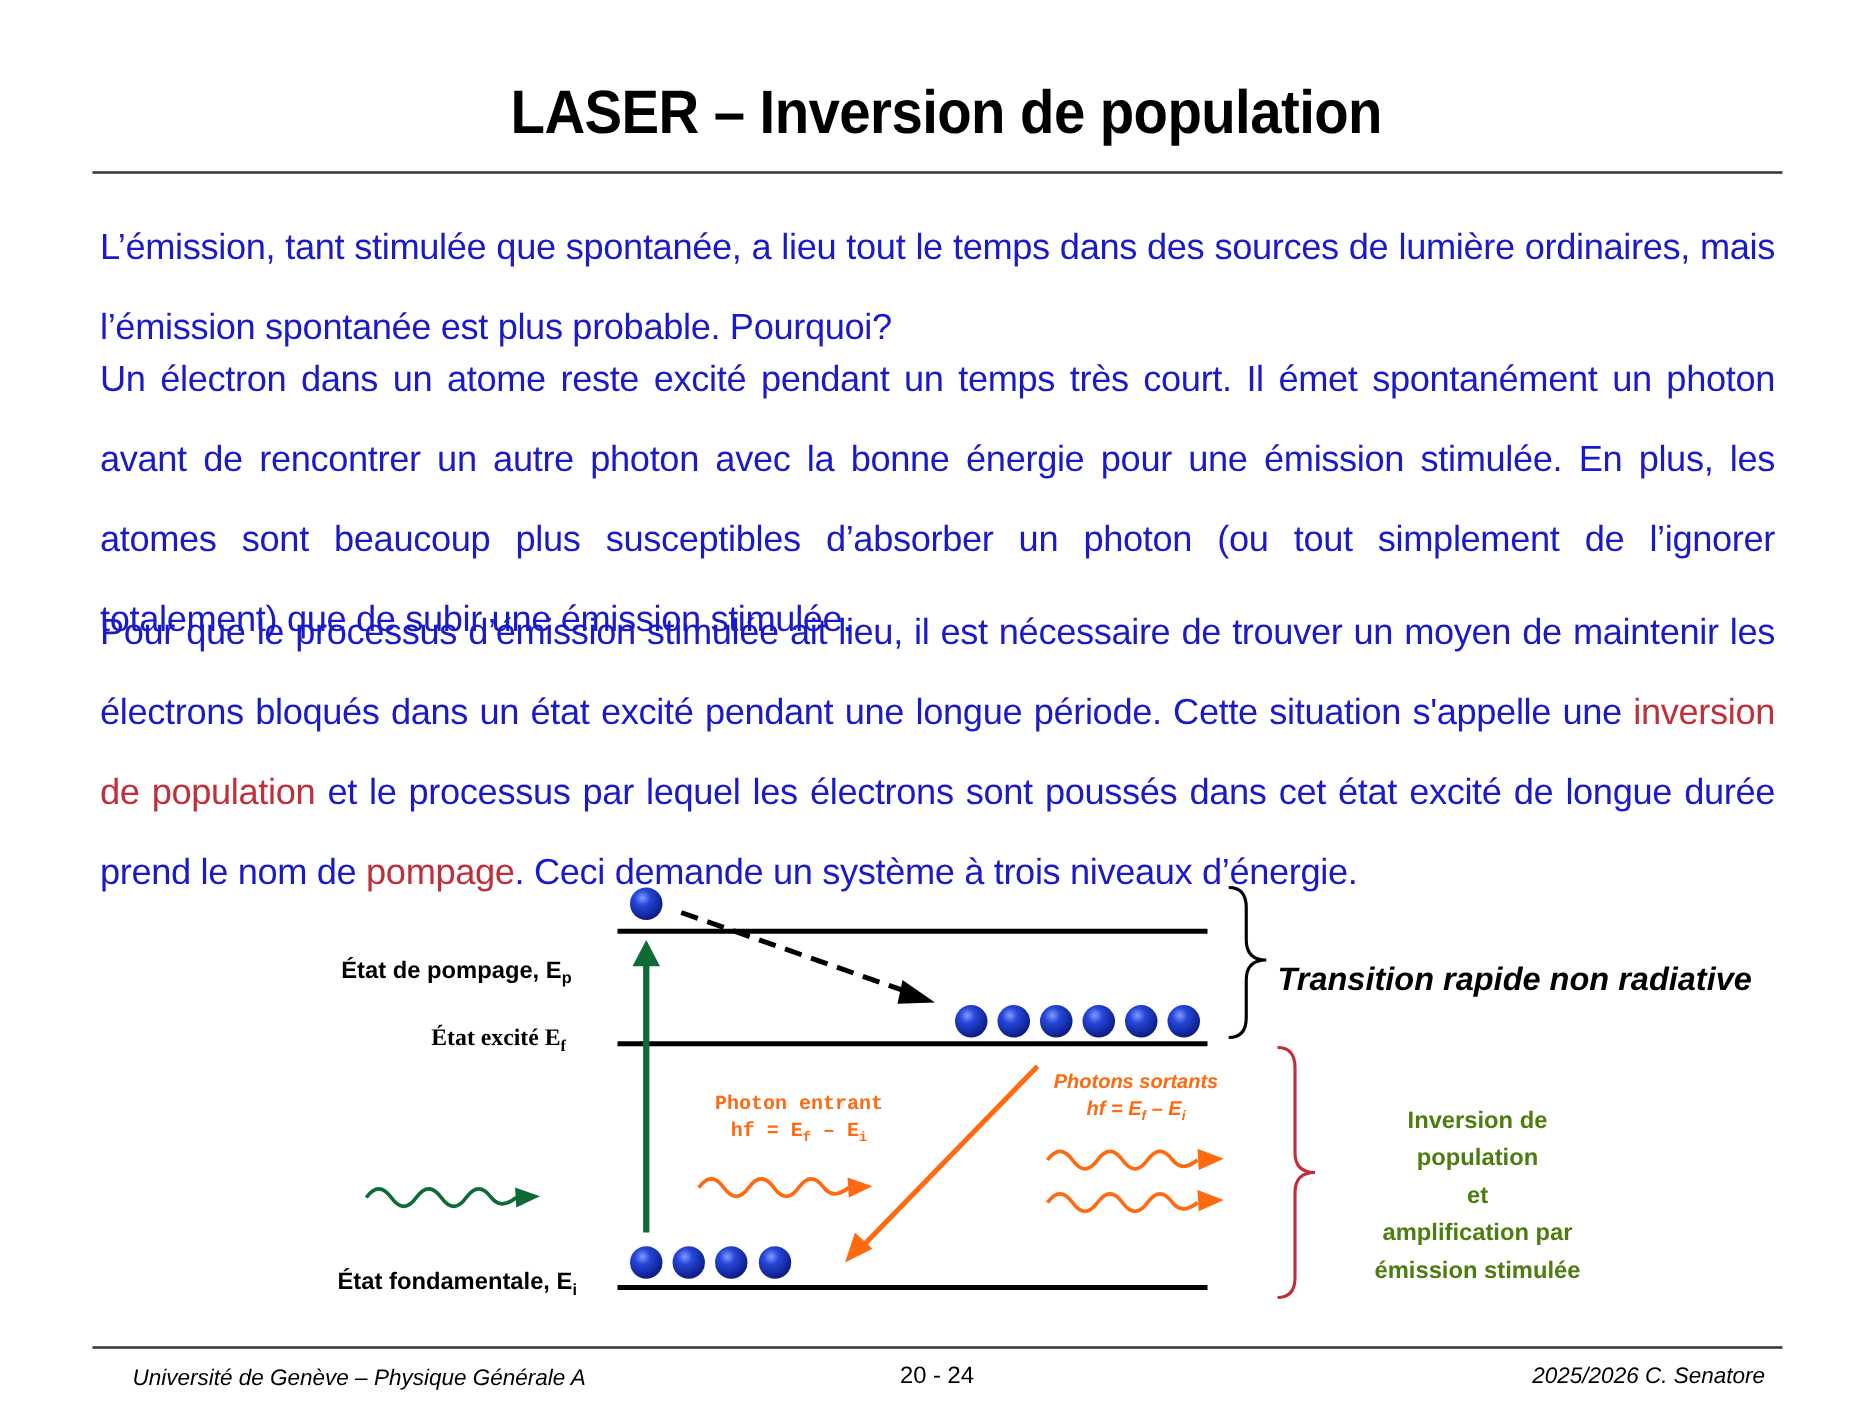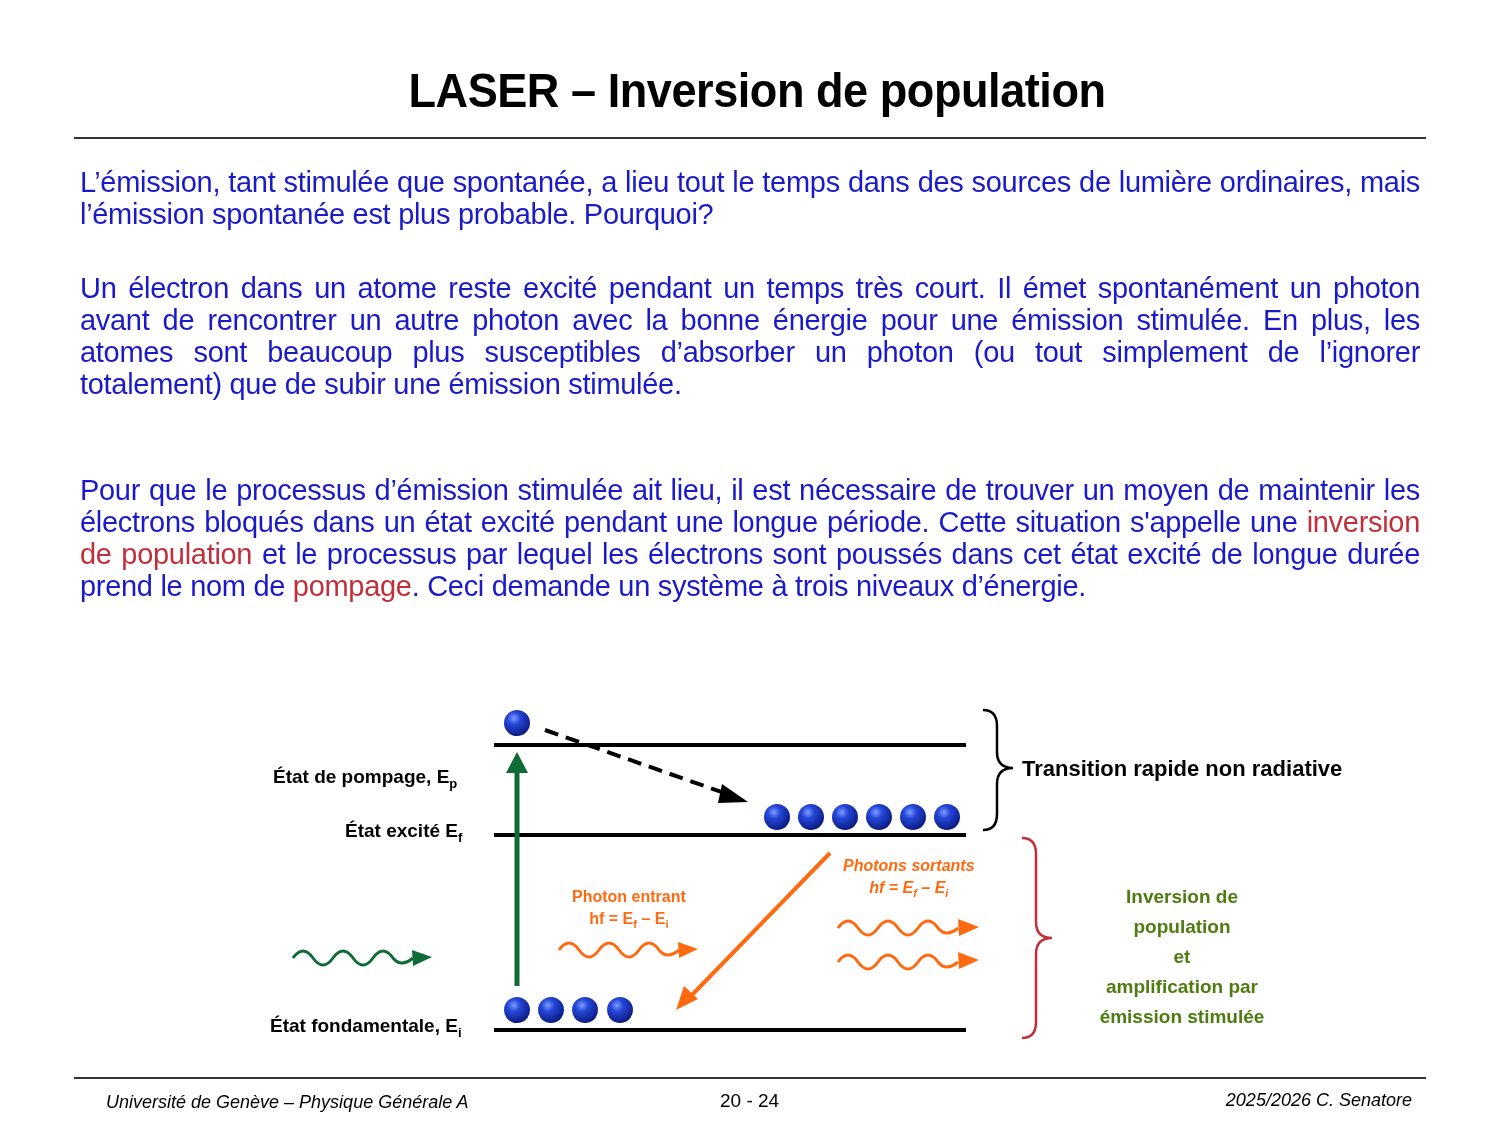--- a/index.html
+++ b/index.html
@@ -1,19 +1,19 @@
 <!DOCTYPE html>
 <html><head>
   <meta charset="utf-8">
   <style>
     html, body { margin: 0; padding: 0; background: #ffffff; }
     body { width: 1500px; height: 1125px; position: relative; overflow: hidden; font-family: "Liberation Sans", sans-serif; }
     .title { position: absolute; left: 0; top: 62px; width: 1514px; text-align: center; font-size: 49px; font-weight: bold; color: #000; letter-spacing: -0.5px; transform: scaleX(0.92); transform-origin: center; }
     .hr { position: absolute; left: 74px; width: 1352px; height: 2px; background: #333; }
-    .para { position: absolute; left: 80px; width: 1340px; font-size: 29px; line-height: 32px; color: #1a1ac8; text-align: justify; letter-spacing: -0.3px; }
+    .para { position: absolute; left: 80px; width: 1340px; font-size: 29px; line-height: 64px; color: #1a1ac8; text-align: justify; letter-spacing: -0.3px; }
     .hl { color: #c0303a; }
     .diagram { position: absolute; left: 0; top: 690px; width: 1500px; height: 380px; }
     .lbl { position: absolute; font-weight: bold; font-size: 19px; color: #000; white-space: nowrap; }
     .lbl sub { font-size: 13px; }
     .small { position: absolute; font-weight: bold; font-size: 16px; text-align: center; white-space: nowrap; line-height: 22px; }
     .small sub { font-size: 11px; }
     .green { color: #0f6b36; }
     .orange { color: #ff6a10; }
     .red { color: #4d7c0f; margin-top: 22px; }
     .footer { position: absolute; top: 1092px; font-size: 18px; font-style: italic; color: #000; margin-left: 16px; }
@@ -79,33 +79,33 @@
     <path d="M958,229 L979,237 L959,246 z" fill="#ff6a10"></path>
     <path d="M838,272 q10,-14 20,0 q10,14 20,0 q10,-14 20,0 q10,14 20,0 q10,-14 20,0 q8,10 20,0" fill="none" stroke="#ff6a10" stroke-width="3"></path>
     <path d="M958,262 L979,270 L959,279 z" fill="#ff6a10"></path>
 
     <path d="M983,20 q14,0 14,16 v26 q0,16 16,16 q-16,0 -16,16 v30 q0,16 -14,16" fill="none" stroke="#000" stroke-width="2.5"></path>
 
     <path d="M1022,148 q14,0 14,16 v68 q0,16 16,16 q-16,0 -16,16 v68 q0,16 -14,16" fill="none" stroke="#c0303a" stroke-width="2.5"></path>
   </svg>
 
   <div class="lbl" style="left:273px;top:40px;margin-top:36px;"><span>État de pompage, E</span><sub>p</sub></div>
-  <div class="lbl" style="left:345px;top:130px;"><span>État excité  E</span><sub>f</sub></div>
+  <div class="lbl" style="left:345px;top:130px;font-family:Liberation Serif, serif;"><span>État excité  E</span><sub>f</sub></div>
   <div class="lbl" style="left:270px;top:325px;"><span>État fondamentale, E</span><sub>i</sub></div>
 
-  <div class="small orange" style="left:572px;top:196px;">
+  <div class="small orange" style="left:572px;top:182px;font-family:Liberation Mono, monospace;">
     <div>Photon entrant</div>
     <div><span>hf = E</span><sub>f</sub><span> – E</span><sub>i</sub></div>
   </div>
   <div class="small orange" style="left:843px;top:165px;font-style:italic;">
     <div>Photons sortants</div>
     <div><span>hf = E</span><sub>f</sub><span> – E</span><sub>i</sub></div>
   </div>
 
-  <div class="lbl" style="left:1022px;top:66px;font-size:22px;">Transition rapide non radiative</div>
+  <div class="lbl" style="left:1022px;top:78px;font-size:26px;font-style:italic;">Transition rapide non radiative</div>
 
   <div class="small red" style="left:1082px;top:170px;width:200px;font-size:19px;line-height:30px;">
     <div>Inversion de</div>
     <div>population</div>
     <div>et</div>
     <div>amplification par</div>
     <div>émission stimulée</div>
   </div>
 </div>
 

